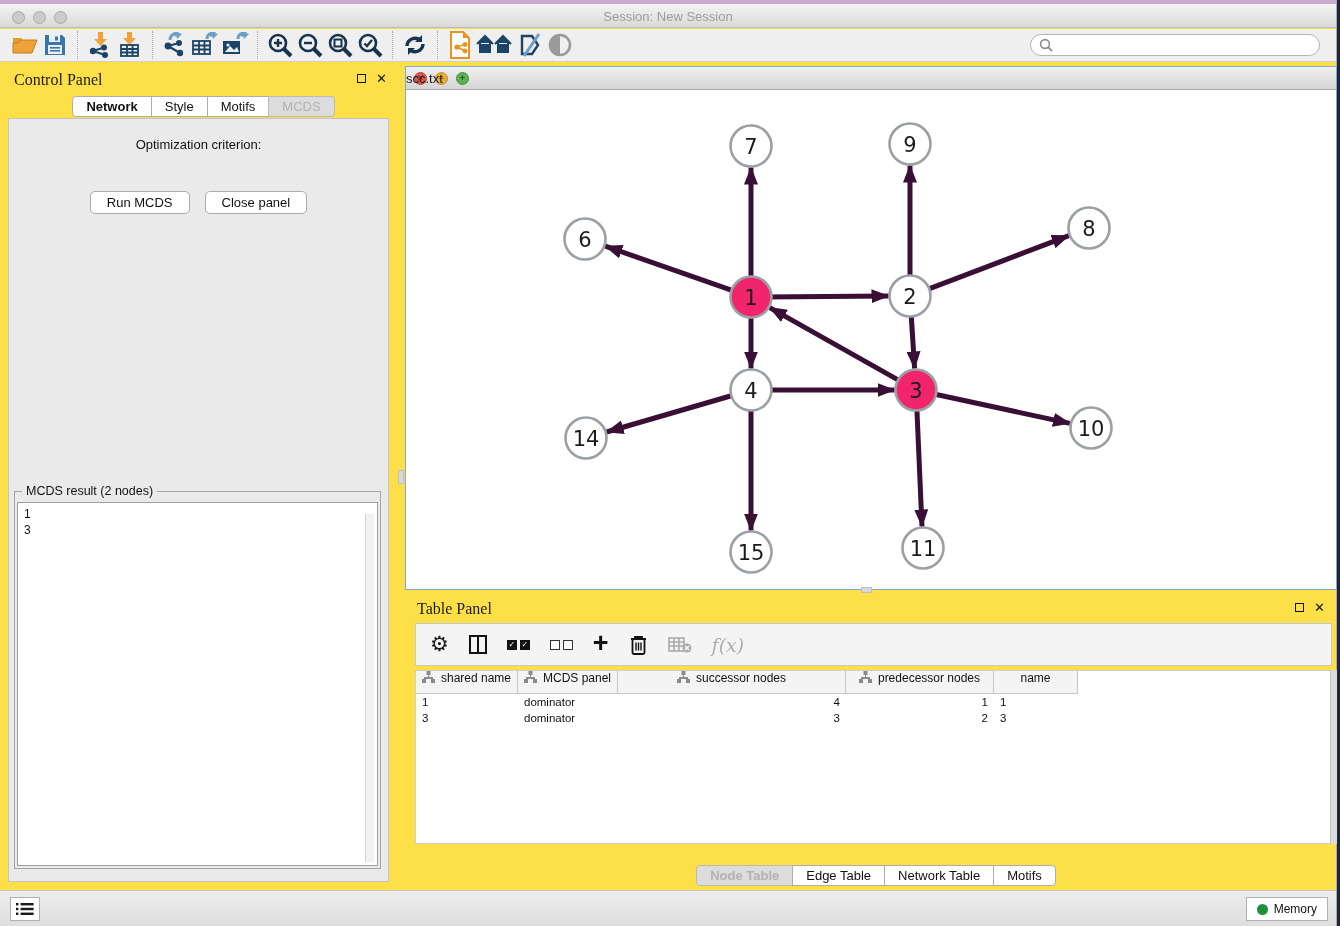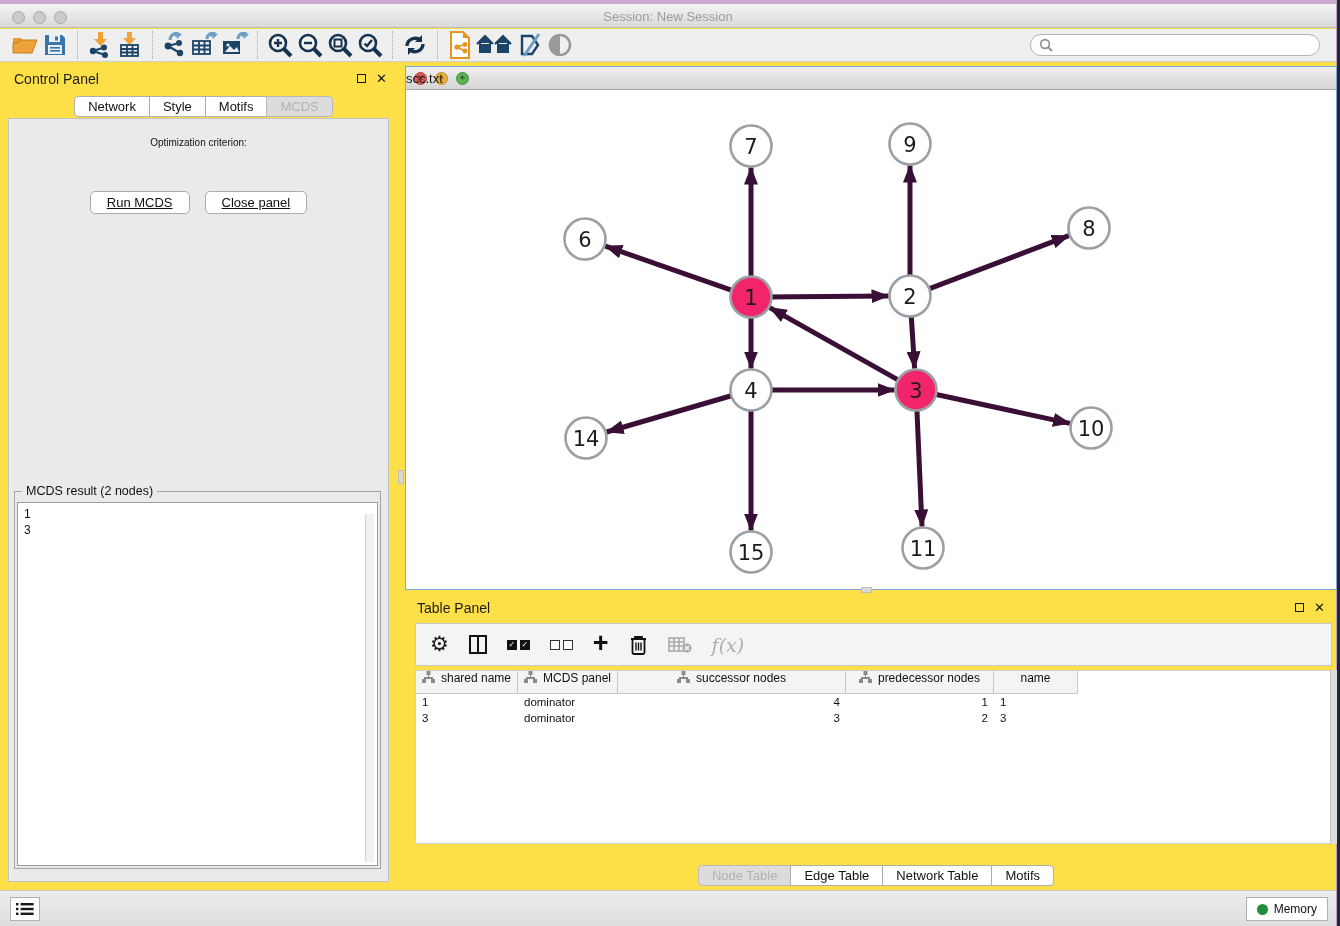--- a/index.html
+++ b/index.html
@@ -29,45 +29,45 @@
   .tb-sep { border-left:1px dotted #A8A8A8; height:28px; margin:0 7px; }
   .tb-spacer { flex:1; }
   .searchbox { width:290px; height:22px; background:#fff; border:1px solid #B5B5B5; border-radius:12px;
                display:flex; align-items:center; padding:0 8px; margin-right:6px; }
   .searchbox input { border:none; outline:none; flex:1; font-size:12px; background:transparent;
                      font-family:"Liberation Sans","DejaVu Sans",sans-serif; }
 
   
   .control-panel { position:absolute; left:0; top:66px; width:397px; height:822px; }
   .panel-head { position:absolute; left:0; top:0; width:100%; height:26px; }
-  .panel-title { position:absolute; left:14px; top:5px; font-size:14px; color:#1c1c1c; }
+  .panel-title { position:absolute; left:14px; top:5px; font-size:16px; color:#1c1c1c;font-family:Liberation Serif, serif; }
   .panel-btns { position:absolute; right:10px; top:6px; display:flex; gap:10px; align-items:center; }
   .float-box { width:9px; height:9px; border:1.5px solid #111; display:inline-block; }
   .close-x { font-size:13px; font-weight:bold; color:#111; line-height:1; }
 
   .tabs-row { position:absolute; left:0; top:30px; width:100%; display:flex; justify-content:center; }
   .tab { height:21px; padding:0 13px; font-size:13px; display:flex; align-items:center;
          background:#fff; border:1px solid #ADADAD; margin-left:-1px; color:#111; }
-  .tab:first-child { border-radius:4px 0 0 4px; margin-left:10px; }
+  .tab:first-child { border-radius:4px 0 0 4px; margin-left:10px;font-weight:bold; }
   .tab.last { border-radius:0 4px 4px 0; }
   .tab.active { background:#DCDCDC; color:#B2B2B2; border-color:#B9B9B9; }
 
   .cp-body { position:absolute; left:8px; top:52px; width:381px; bottom:6px;
              background:#EAEAEA; border:1px solid #C3C3C3; }
-  .opt-label { position:absolute; top:18px; width:100%; text-align:center; font-size:10px; color:#111; }
+  .opt-label { position:absolute; top:18px; width:100%; text-align:center; font-size:13px; color:#111; }
   .dropdown { position:absolute; left:37px; top:40px; width:310px; height:23px; background:#fff;
               border:1px solid #ABABAB; border-radius:5px; display:flex; align-items:center;
               padding:0 22px 0 10px; font-size:13px; color:#111; }
   .dd-chevrons { position:absolute; right:7px; top:4px; display:flex; flex-direction:column; gap:2px; }
   .dd-chevrons i { width:0; height:0; border-left:4px solid transparent; border-right:4px solid transparent; }
   .dd-up { border-bottom:5px solid #555; }
   .dd-down { border-top:5px solid #555; }
   .btn-row { position:absolute; top:72px; width:100%; display:flex; justify-content:center; gap:15px; }
   .mac-btn { height:23px; padding:0 16px; background:#fff; border:1px solid #ABABAB; border-radius:5px;
-             font-size:13px; color:#111; display:flex; align-items:center;text-decoration:underline; }
+             font-size:13px; color:#111; display:flex; align-items:center; }
 
   .result-group { position:absolute; left:5px; right:7px; top:372px; bottom:12px;
                   border:1px solid #A5A5A5; }
   .result-legend { position:absolute; left:7px; top:-8px; background:#EAEAEA; padding:0 4px;
                    font-size:12.5px; color:#111; }
   .result-box { position:absolute; left:2px; right:2px; top:10px; bottom:2px; background:#fff;
                 border:1px solid #9E9E9E; font-size:12px; color:#111; padding:3px 6px; line-height:16px; }
   .result-scroll { position:absolute; right:3px; top:11px; bottom:3px; width:9px; background:#F1F1F1;
                    border-left:1px solid #D6D6D6; }
 

